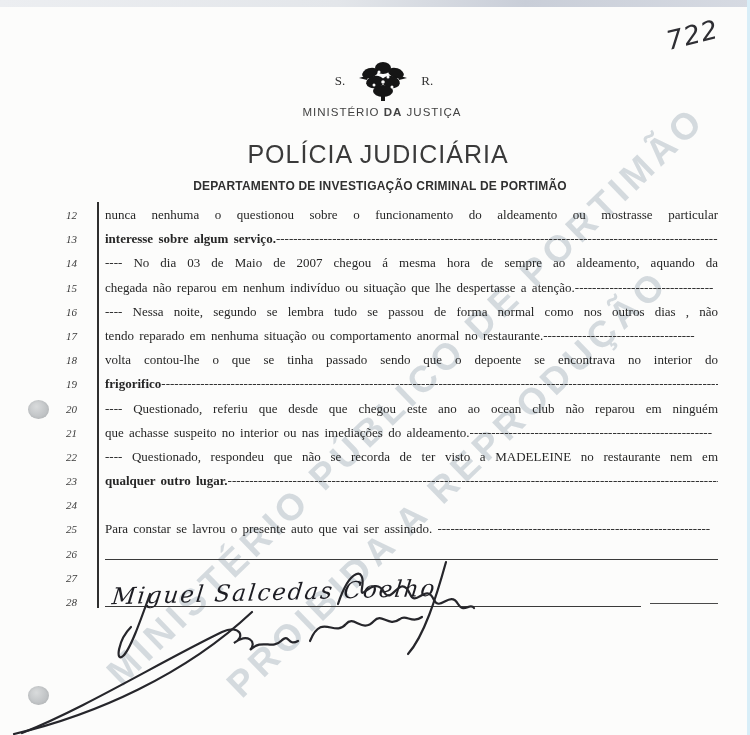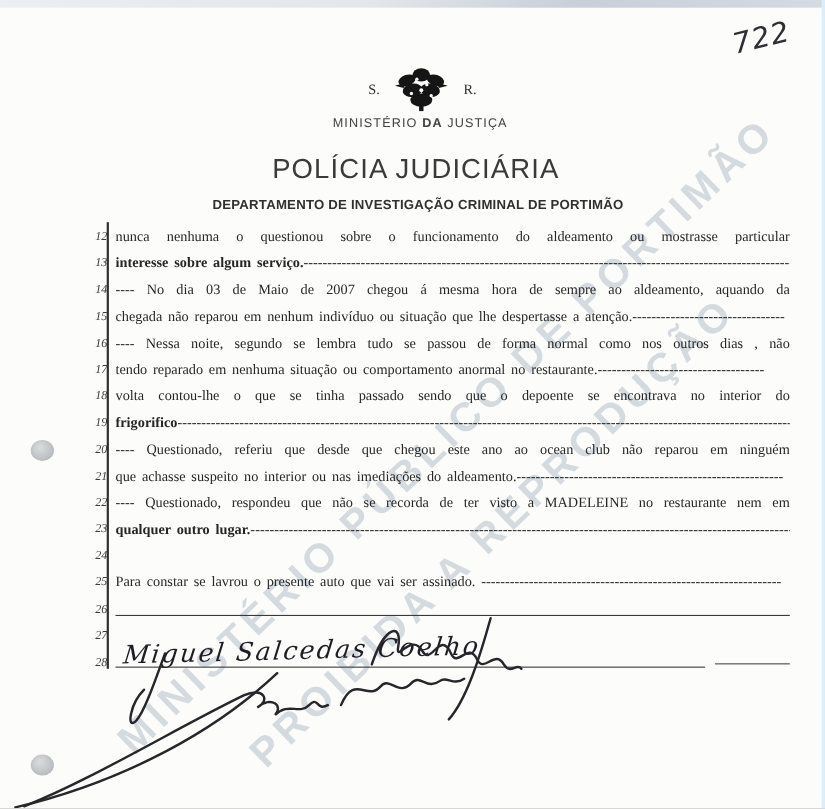--- a/index.html
+++ b/index.html
@@ -37,21 +37,21 @@
   .ministry b{font-weight:bold;}
   .doc-title{position:absolute;left:0;top:140px;width:750px;text-align:center;
     font-family:"Liberation Sans",sans-serif;font-size:25px;color:#3a3a3a;
     letter-spacing:1px;padding-left:6px;box-sizing:border-box;z-index:2;}
   .dept{position:absolute;left:0;top:179px;width:750px;text-align:center;
     font-family:"Liberation Sans",sans-serif;font-size:12px;font-weight:bold;color:#303030;
     letter-spacing:0.2px;padding-left:10px;box-sizing:border-box;z-index:2;}
 
   
   .vrule{position:absolute;left:97px;top:202px;width:2px;height:406px;background:#2f2f2f;z-index:2;}
-  .nums{position:absolute;left:79px;top:203px;width:26px;text-align:center;z-index:2;}
+  .nums{position:absolute;left:66px;top:203px;width:26px;text-align:left;z-index:2;}
   .num{height:24.2px;line-height:24.2px;font-style:italic;font-size:11px;color:#3c3c3c;}
   .blines{position:absolute;left:105px;top:203px;width:613px;z-index:2;color:#262626;}
   .bline{height:24.2px;line-height:24.2px;font-size:13px;}
   .jl{text-align:justify;text-align-last:justify;overflow:hidden;}
   .dl{white-space:nowrap;overflow:hidden;word-spacing:2px;}
   .bline b{font-weight:bold;}
 
   .hr26{position:absolute;left:105px;top:559px;width:613px;height:0;
     border-top:1.6px solid #3a3a3a;z-index:2;}
   .hr28a{position:absolute;left:105px;top:606px;width:536px;height:0;

